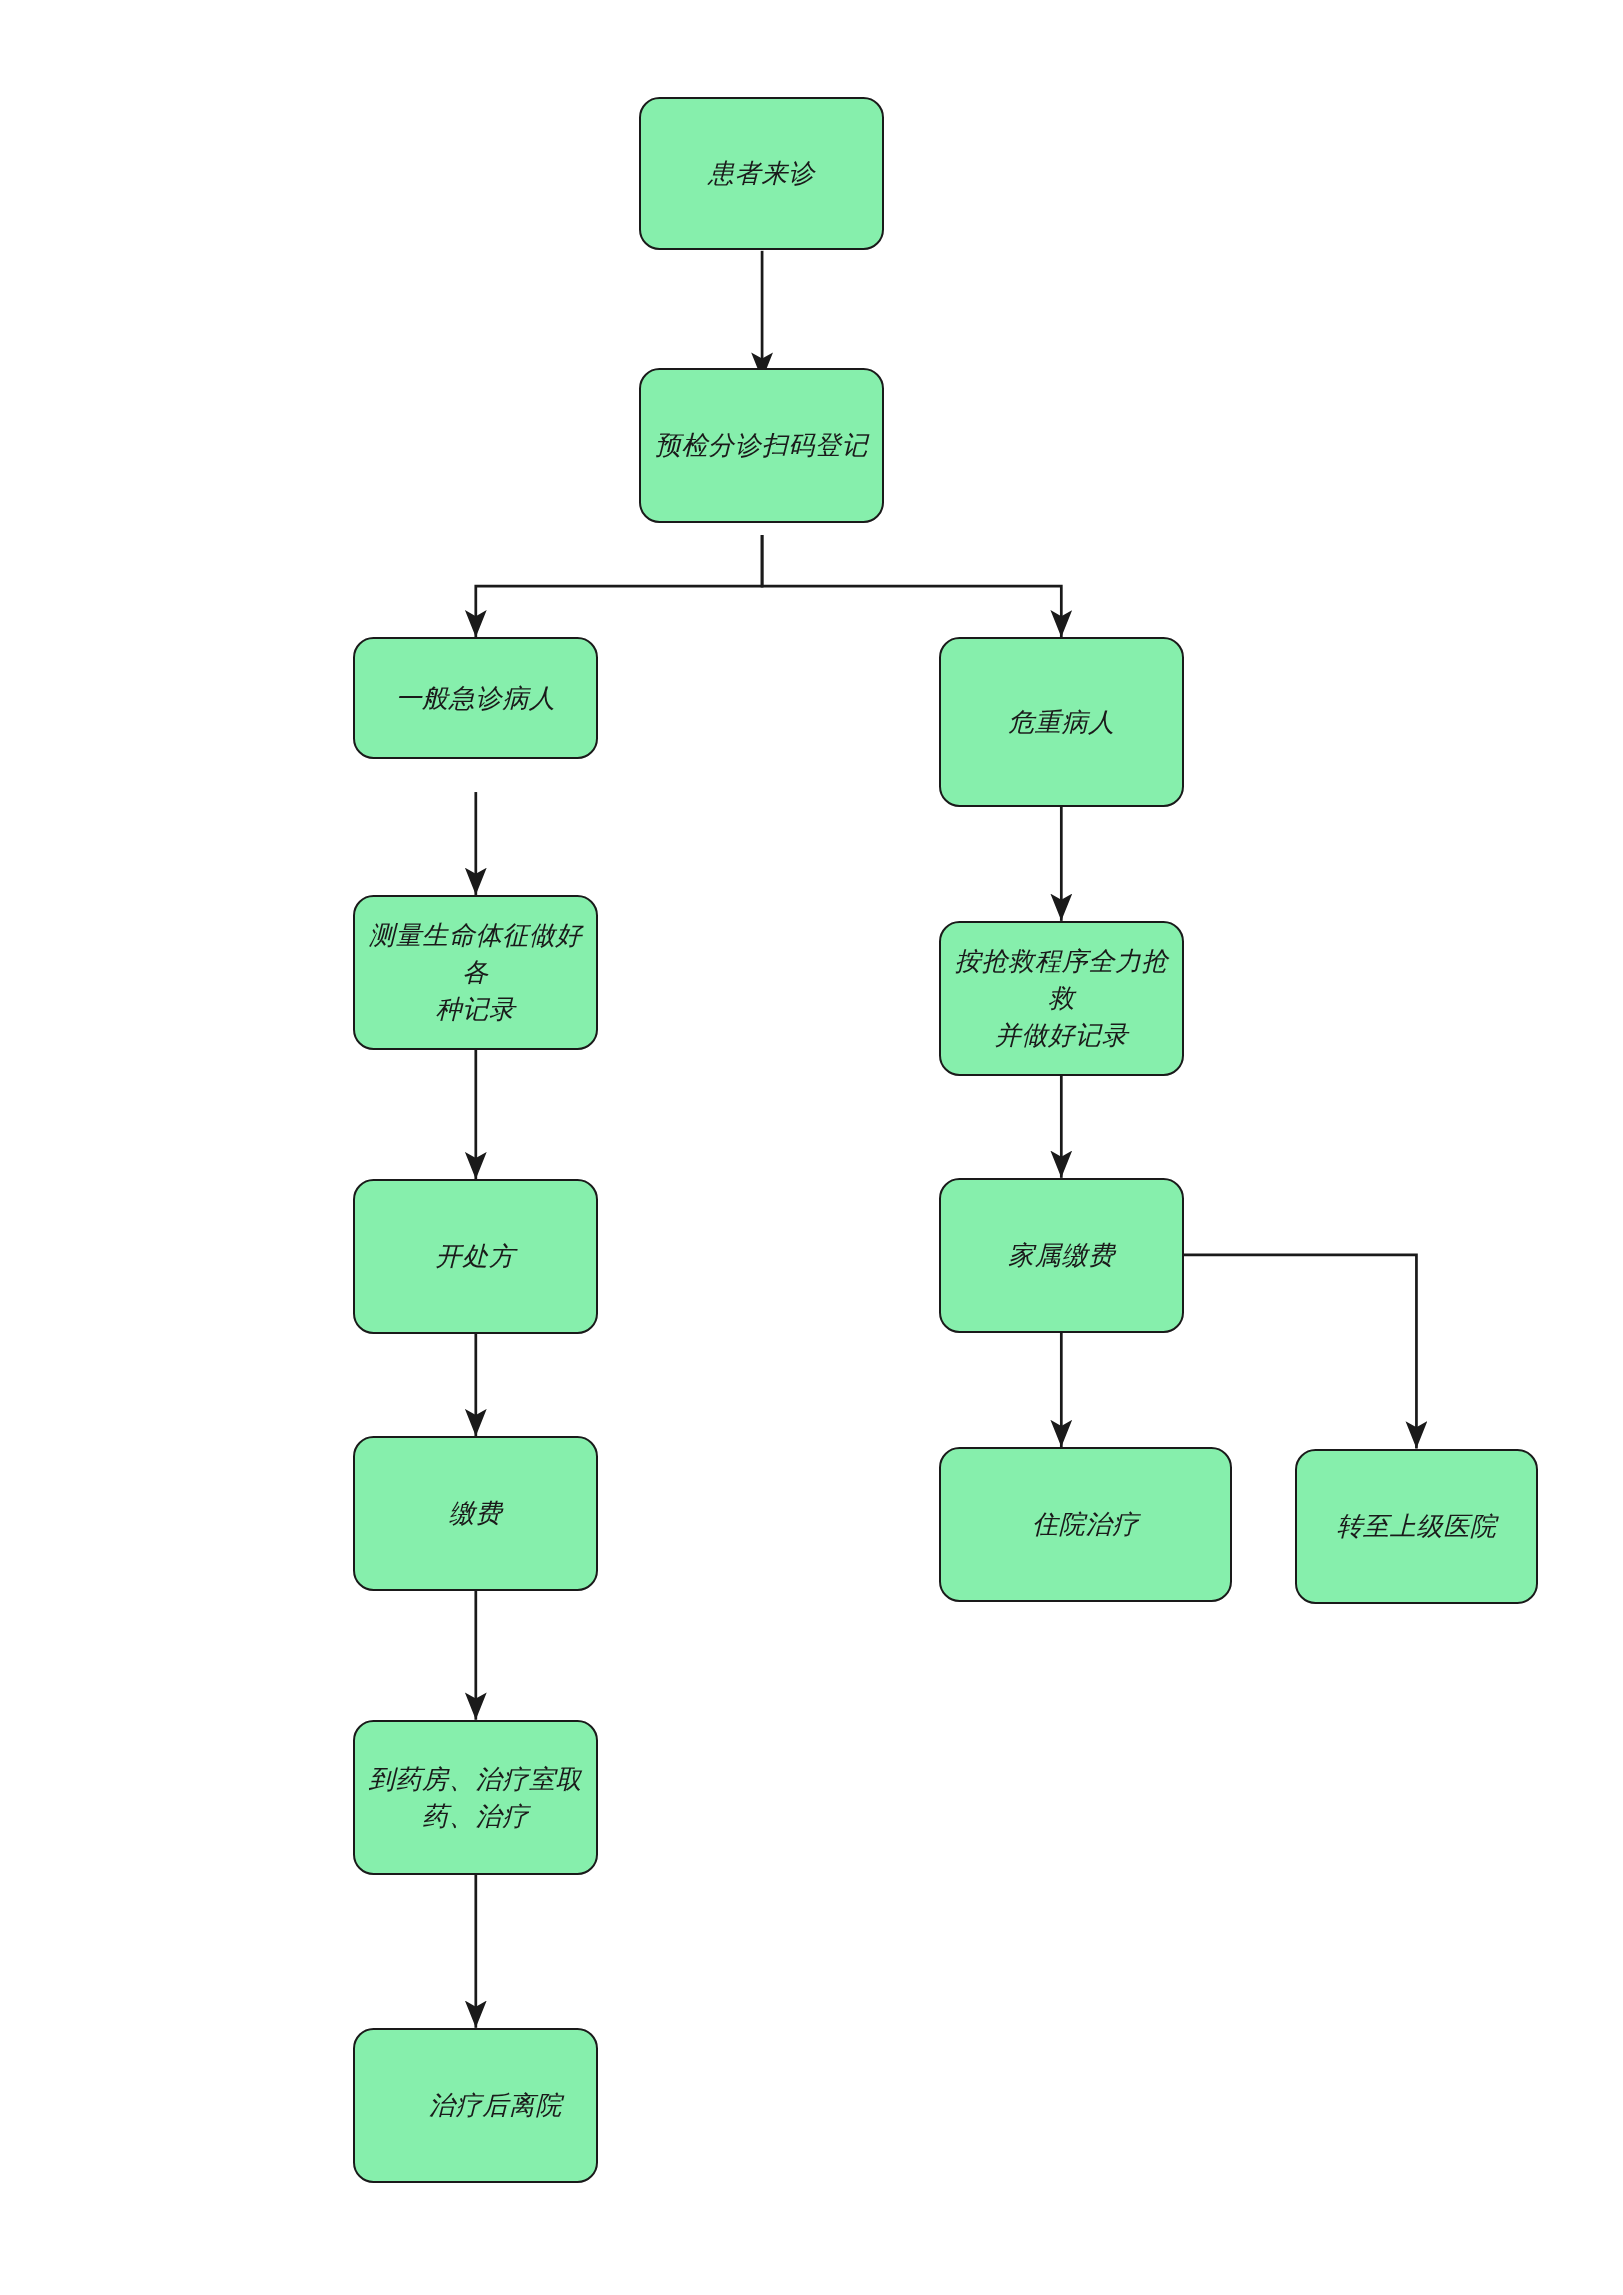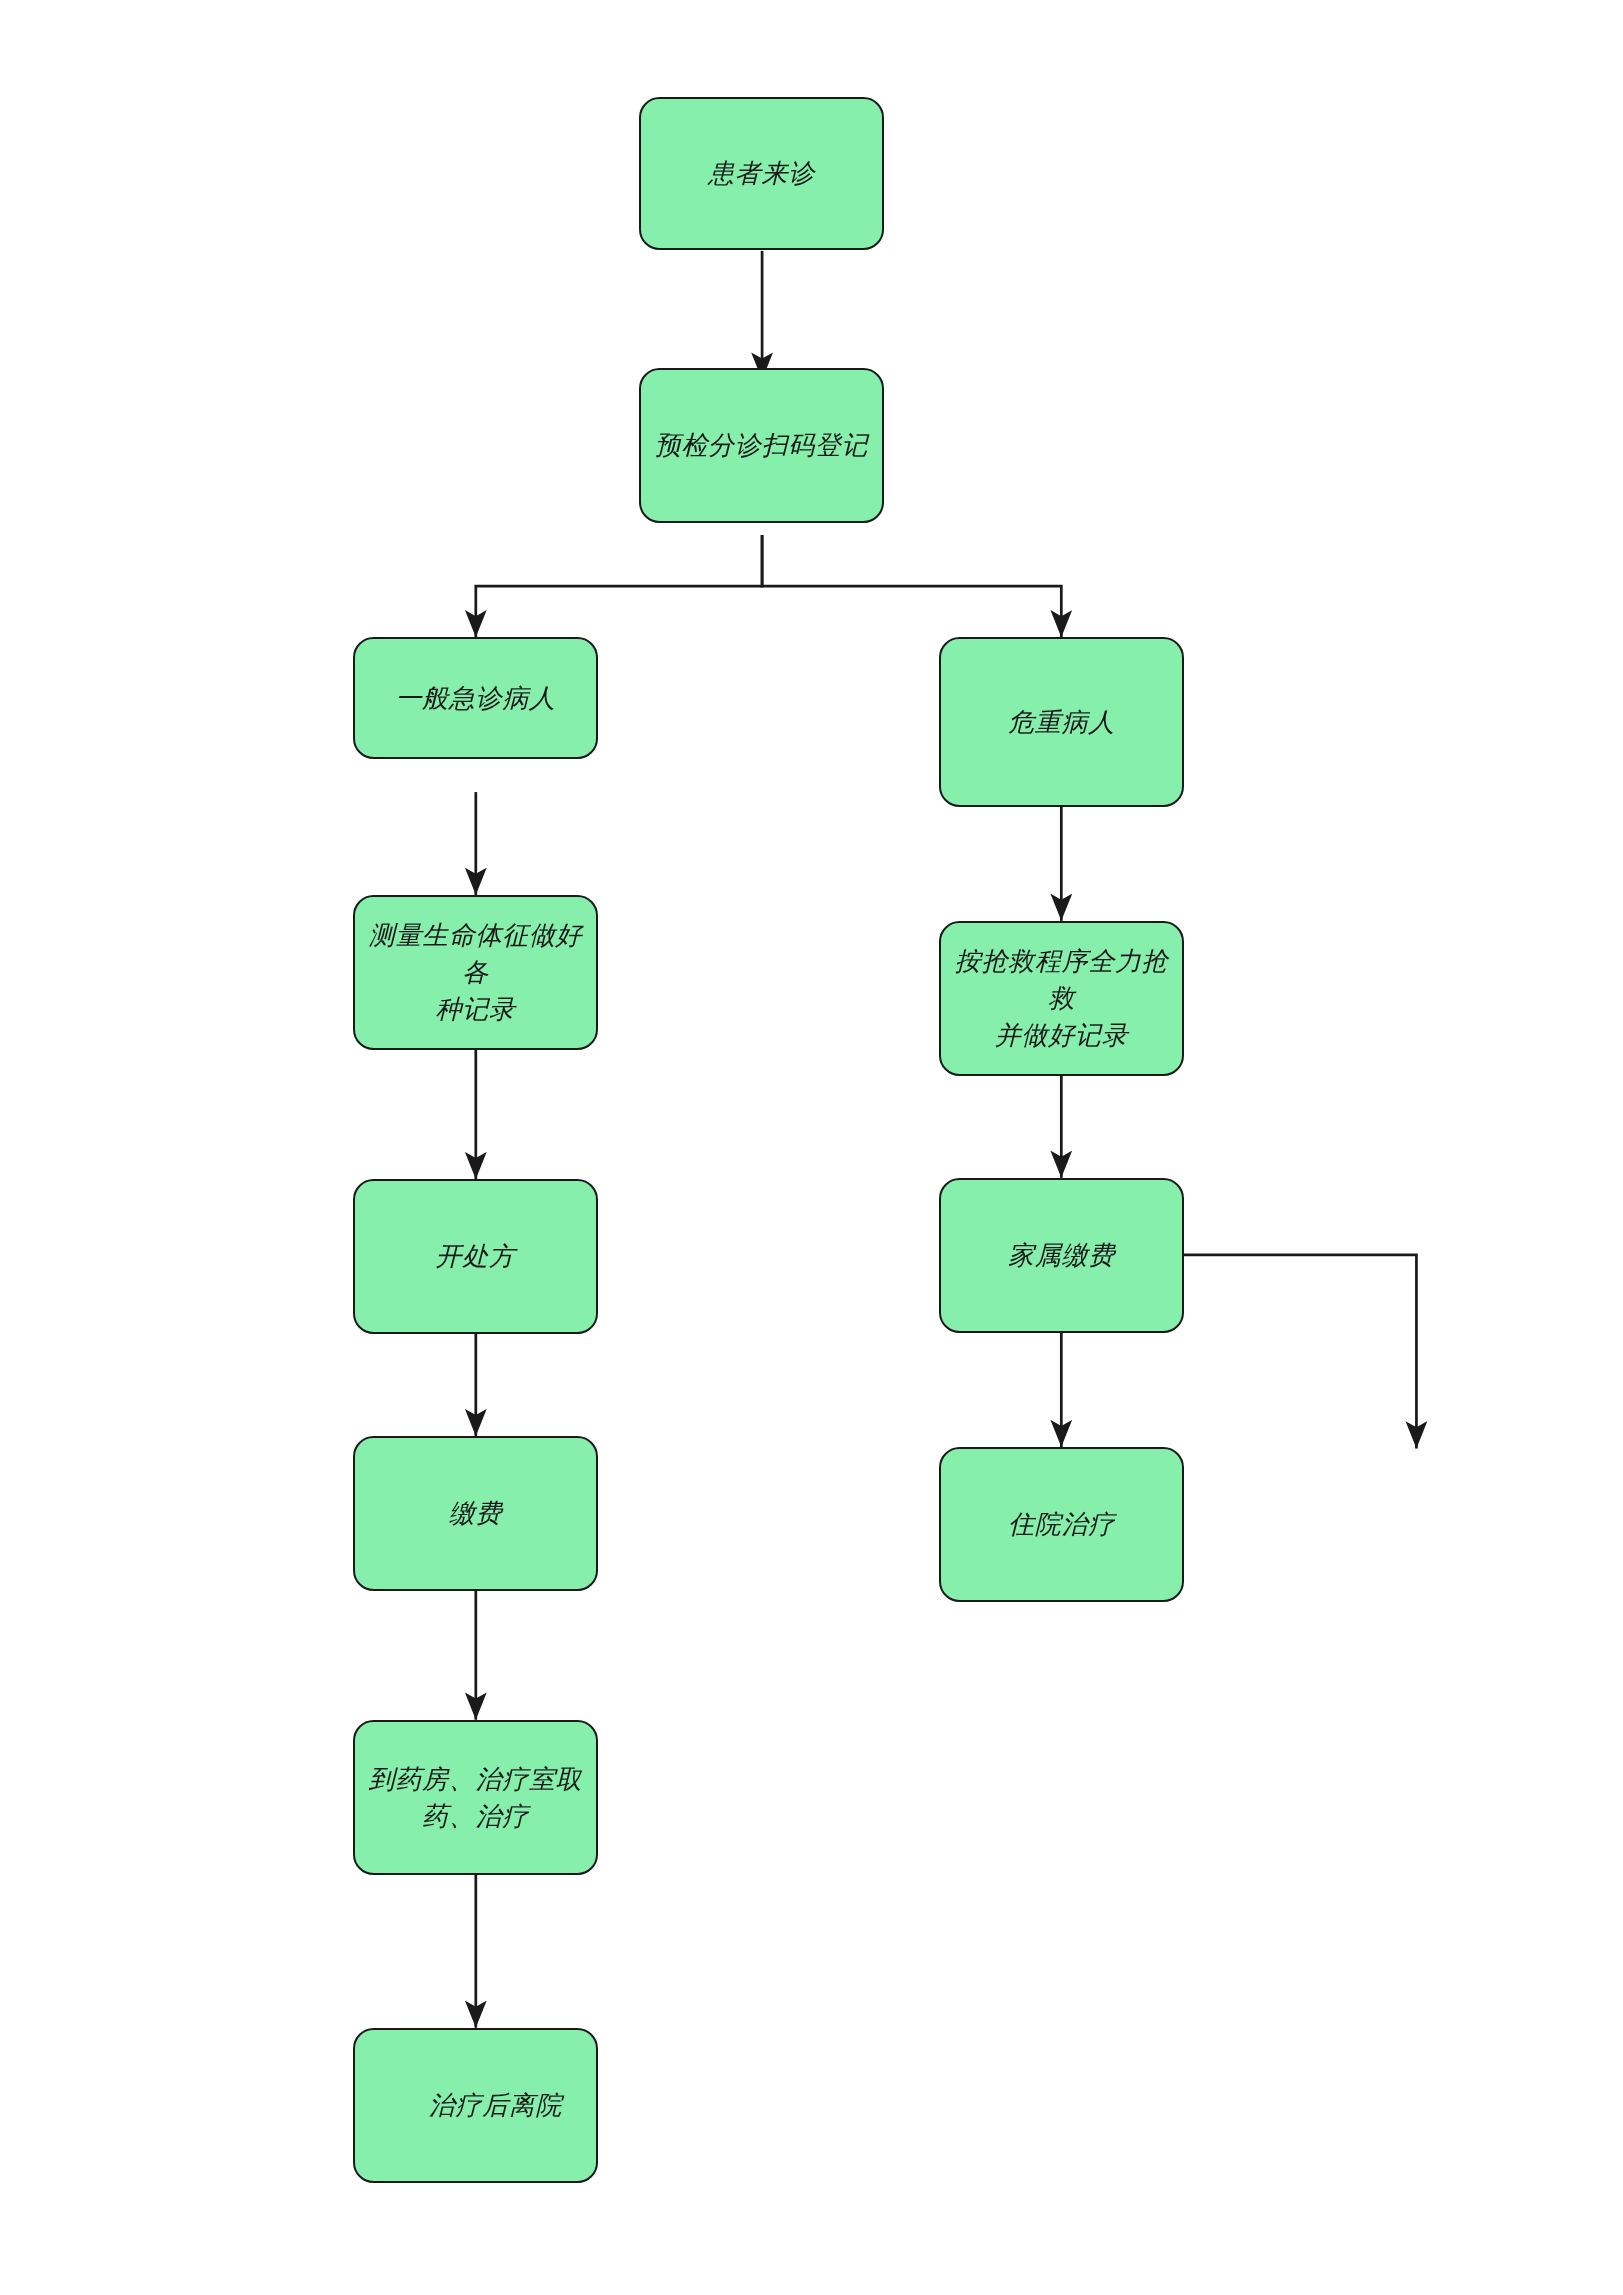--- a/index.html
+++ b/index.html
@@ -102,17 +102,20 @@
     <div class="node" style="left: 353px; top: 2028px; width: 245px; height: 155px; padding-left: 40px;">
       <span class="label">治疗后离院</span>
     </div>
     <div class="node" style="left: 939px; top: 921px; width: 245px; height: 155px;">
       <span class="label">按抢救程序全力抢救
 并做好记录</span>
     </div>
     <div class="node" style="left: 939px; top: 1178px; width: 245px; height: 155px; text-align: right;">
       <span class="label">家属缴费</span>
     </div>
-    <div class="node" style="left: 939px; top: 1447px; width: 245px; height: 155px; text-align: right;">
+    <div class="node" style="left: 939px; top: 1447px; width: 293px; height: 155px; text-align: right;">
       <span class="label">住院治疗</span>
+    </div>
+    <div class="node" style="left: 1295px; top: 1449px; width: 243px; height: 155px;">
+      <span class="label">转至上级医院</span>
     </div>
   </div>
 
 
 </body></html>

